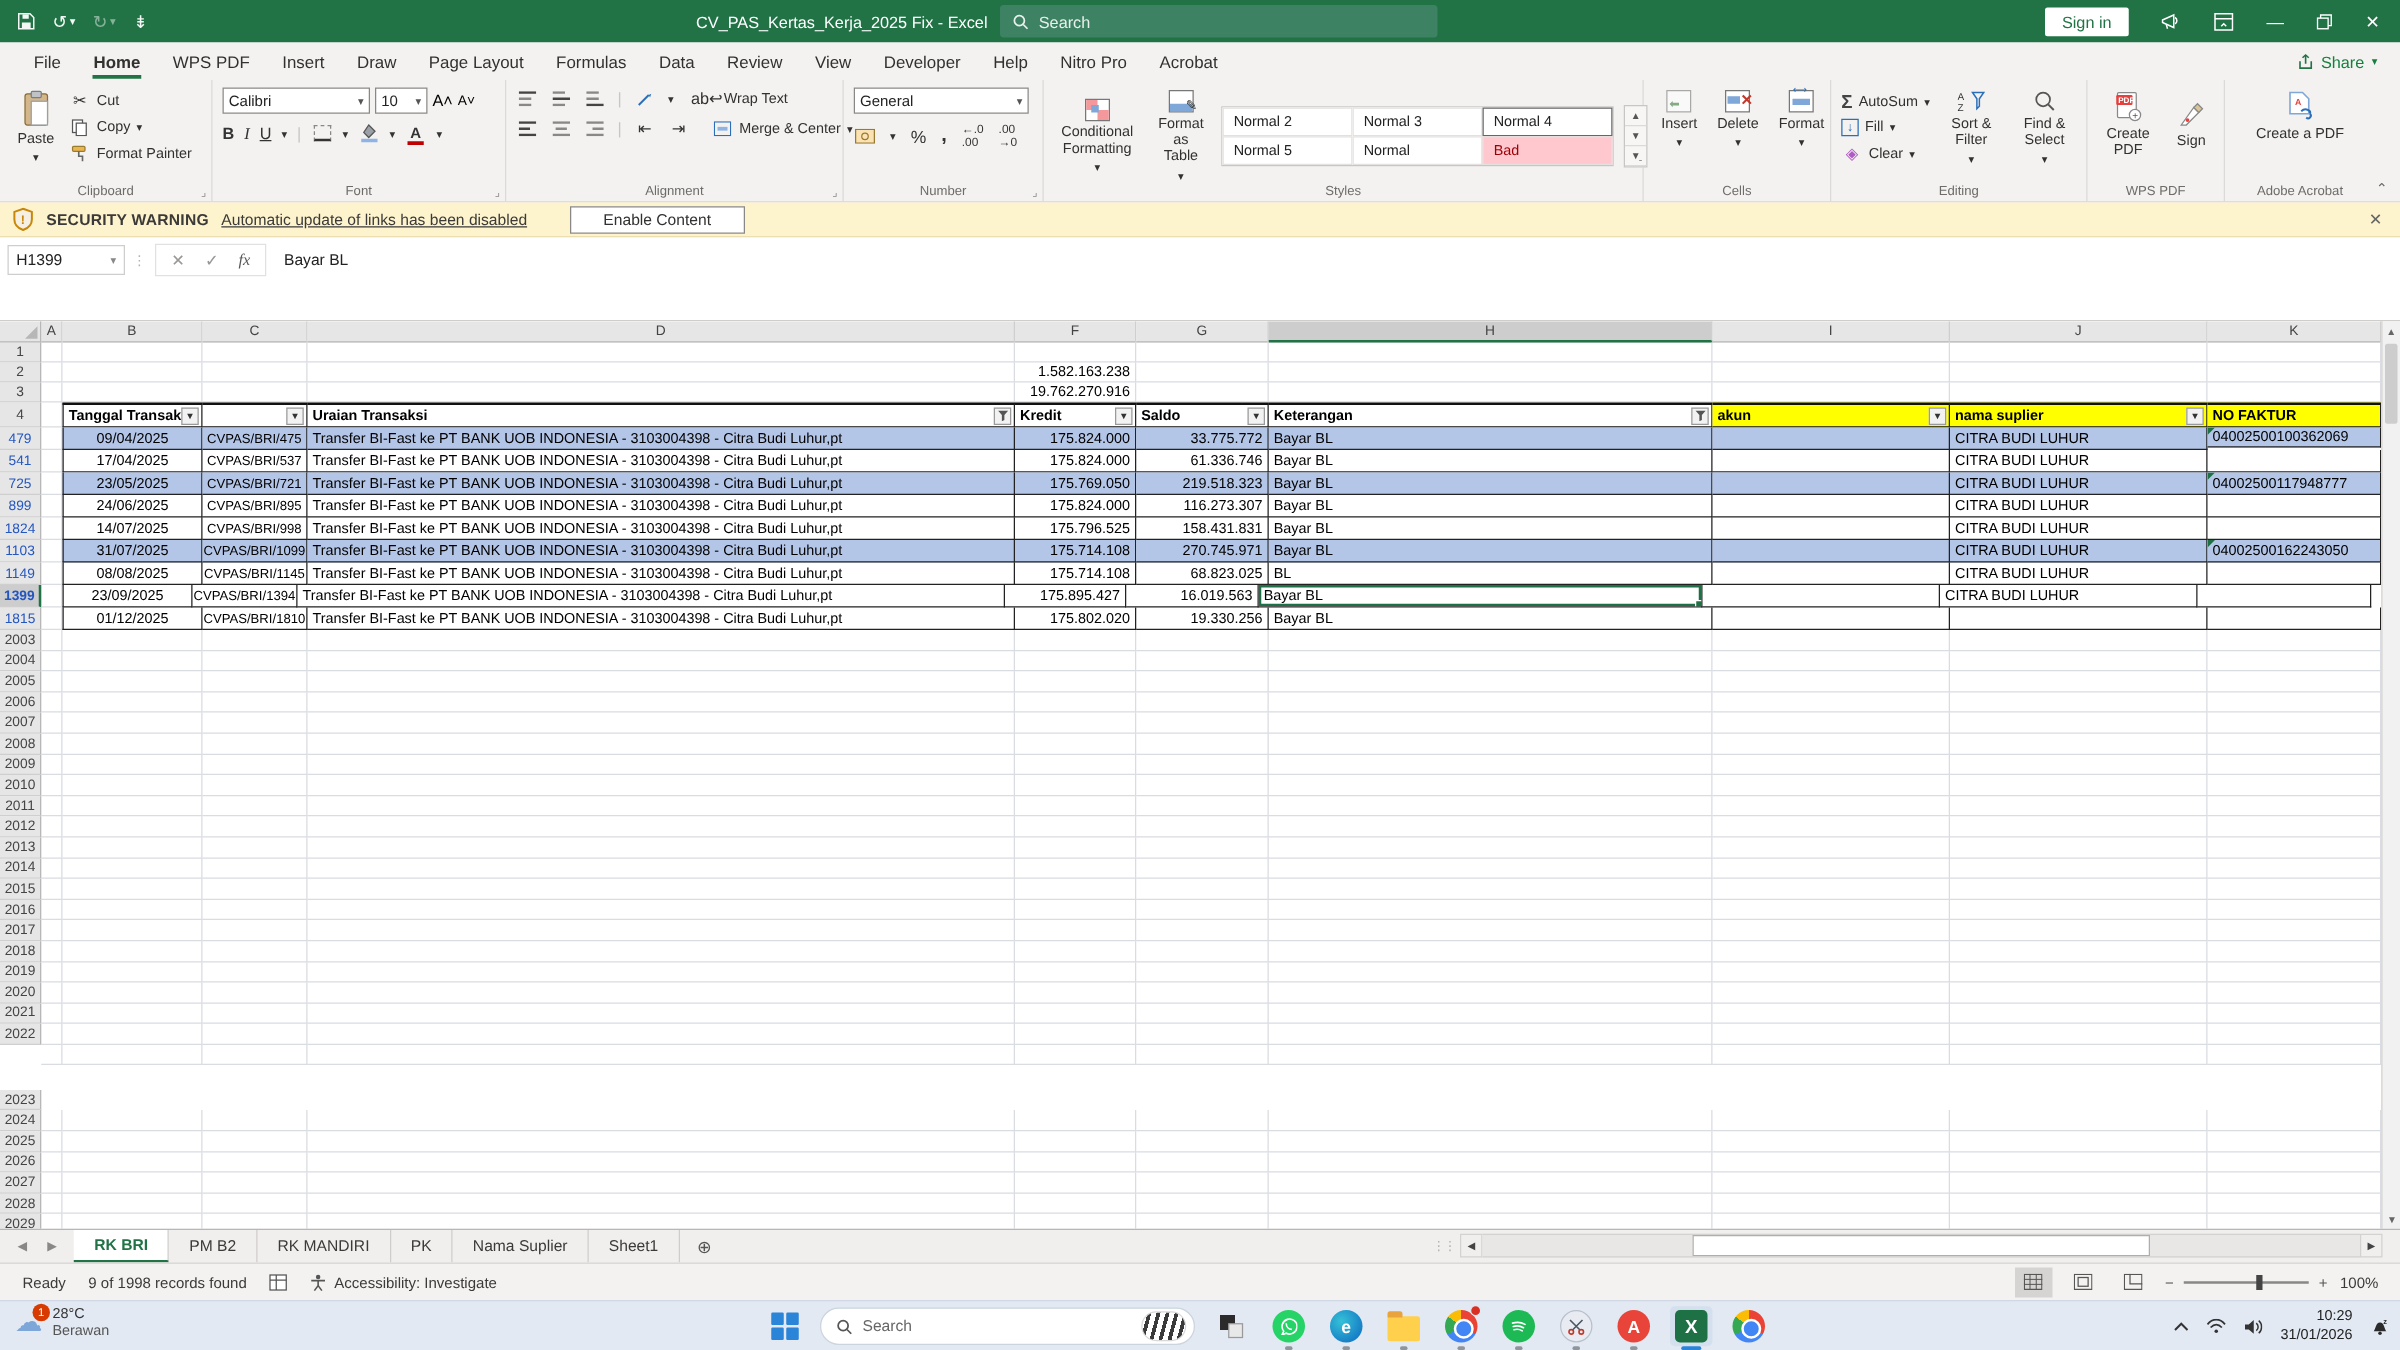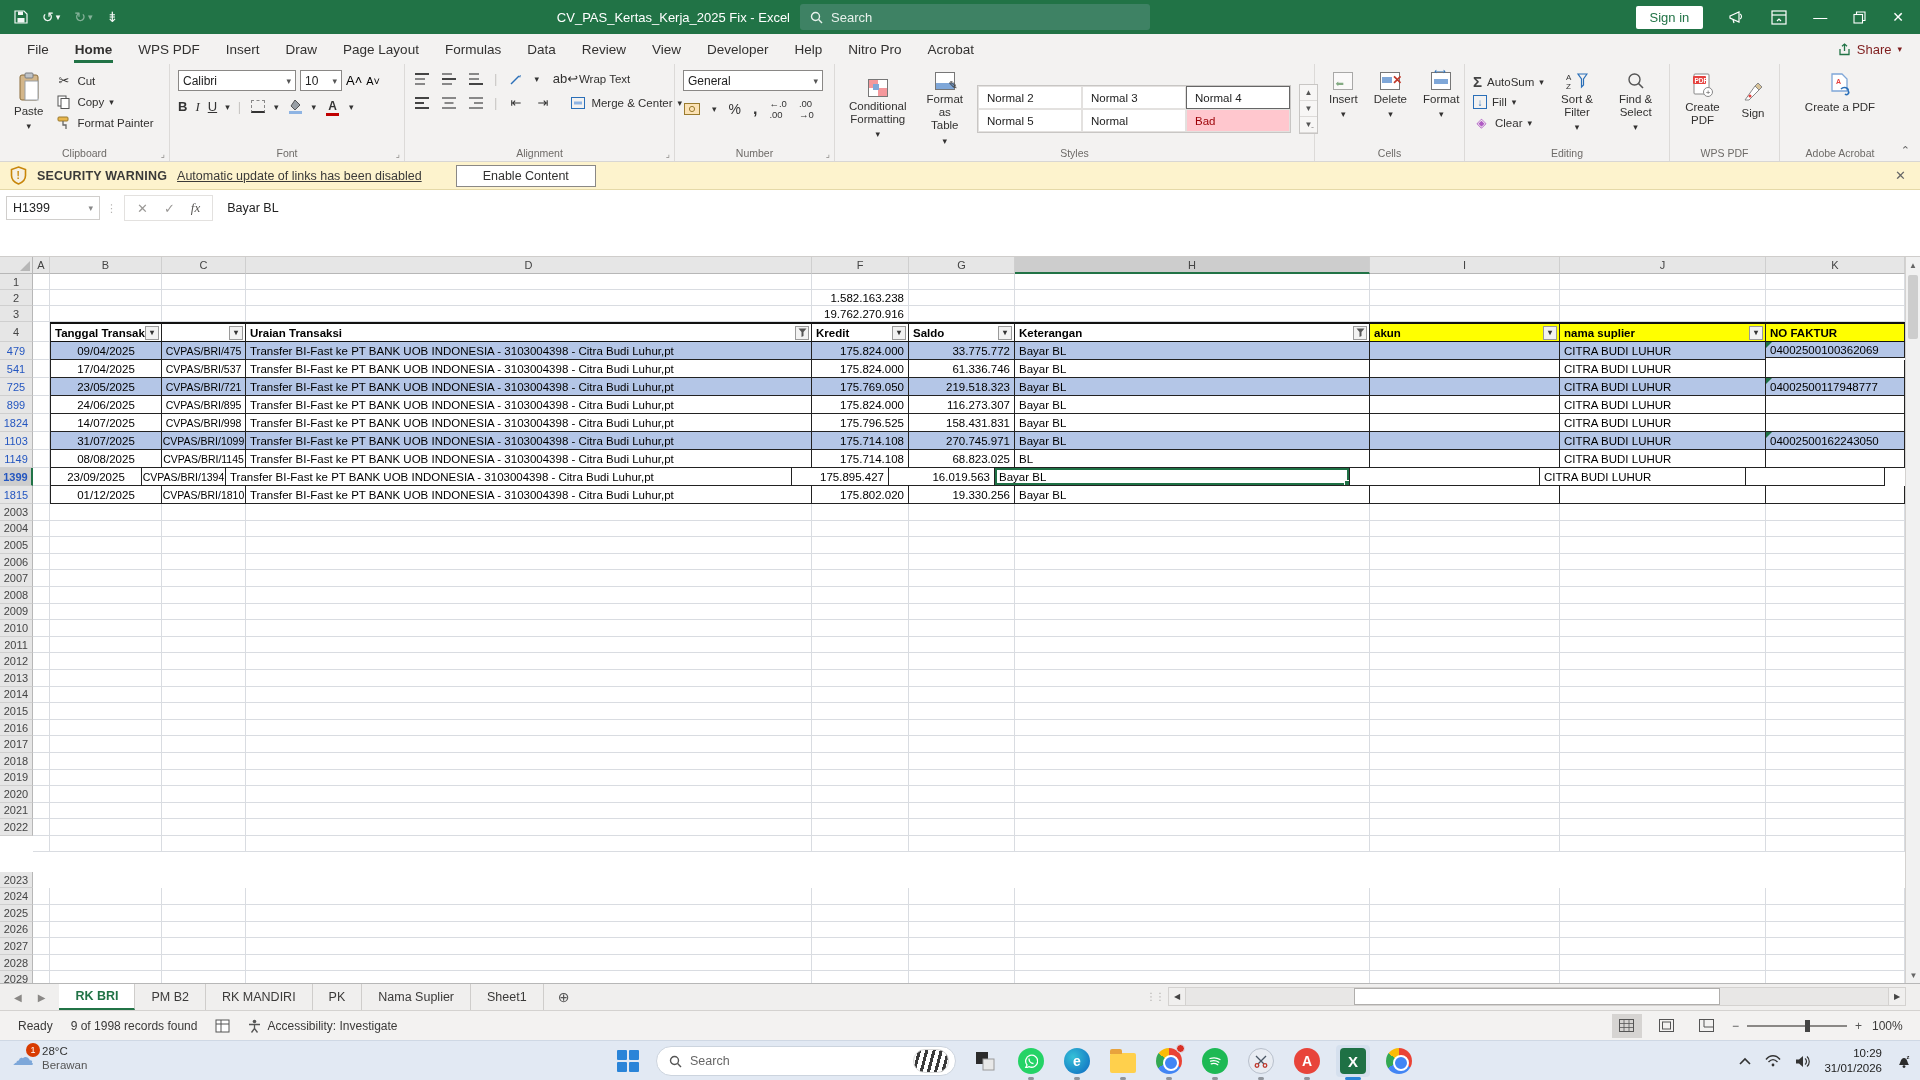--- a/index.html
+++ b/index.html
@@ -24,21 +24,21 @@
   .tb-glyph { color:#fff; font-size:14px; display:flex; align-items:center;}
 
   
   #menubar { left:0; top:34px; width:1920px; height:30px; background:#f3f2f1;
     display:flex; align-items:center; padding-left:14px; font-size:13.5px; color:#323130; }
   .mtab { padding:6px 13px; position:relative; }
   .mtab.active { font-weight:bold; }
   .mtab.active::after { content:""; position:absolute; left:12px; right:12px; bottom:0;
     height:3px; background:#217346; }
   #share-btn { position:absolute; right:18px; display:flex; align-items:center; gap:6px;
-    color:#7f1d1d; font-size:13px; }
+    color:#15803d; font-size:13px; }
 
   
   #ribbon { left:0; top:64px; width:1920px; height:98px; background:#f3f2f1;
     border-bottom:1px solid #d8d6d4; display:flex; }
   .rgroup { position:relative; border-right:1px solid #dcdad8; padding:6px 8px 18px 8px; height:100%; }
   .rgroup .glabel { position:absolute; bottom:2px; left:0; right:0; text-align:center;
     font-size:10.5px; color:#6e6b68; }
   .rgroup .launcher { position:absolute; bottom:2px; right:4px; font-size:9px; color:#8a8886; }
   .rcol { display:flex; flex-direction:column; justify-content:center; gap:4px; }
   .bigbtn { display:flex; flex-direction:column; align-items:center; justify-content:center;
@@ -803,21 +803,21 @@
         <div class="cell tcell" style="width: 97px; height: 18px; justify-content: flex-end;">175.714.108</div>
         <div class="cell tcell" style="width: 106px; height: 18px; justify-content: flex-end;">68.823.025</div>
         <div class="cell tcell" style="width: 355px; height: 18px; justify-content: flex-start;">BL</div>
         <div class="cell tcell" style="width: 190px; height: 18px; justify-content: flex-start;"></div>
         <div class="cell tcell" style="width: 206px; height: 18px; justify-content: flex-start;">CITRA BUDI LUHUR</div>
         <div class="cell tcell" style="width: 139px; height: 18px; justify-content: flex-start;"></div>
       </div>
       <div class="grow">
         <div class="rowhdr filtered active" style="height: 18px;">1399</div>
         <div class="cell" style="width: 17px; height: 18px; justify-content: flex-start;"></div>
-        <div class="cell tcell first" style="width: 92px; height: 18px; justify-content: center;">23/09/2025</div>
+        <div class="cell tcell first" style="width: 104px; height: 18px; justify-content: center;">23/09/2025</div>
         <div class="cell tcell" style="width: 84px; height: 18px; justify-content: center; font-size: 10.5px;">CVPAS/BRI/1394</div>
         <div class="cell tcell" style="width: 566px; height: 18px; justify-content: flex-start;">Transfer BI-Fast ke PT BANK UOB INDONESIA - 3103004398 - Citra Budi Luhur,pt</div>
         <div class="cell tcell" style="width: 97px; height: 18px; justify-content: flex-end;">175.895.427</div>
         <div class="cell tcell" style="width: 106px; height: 18px; justify-content: flex-end;">16.019.563</div>
         <div class="cell tcell active-cell" style="width: 355px; height: 18px; justify-content: flex-start;">Bayar BL</div>
         <div class="cell tcell" style="width: 190px; height: 18px; justify-content: flex-start;"></div>
         <div class="cell tcell" style="width: 206px; height: 18px; justify-content: flex-start;">CITRA BUDI LUHUR</div>
         <div class="cell tcell" style="width: 139px; height: 18px; justify-content: flex-start;"></div>
       </div>
       <div class="grow">

